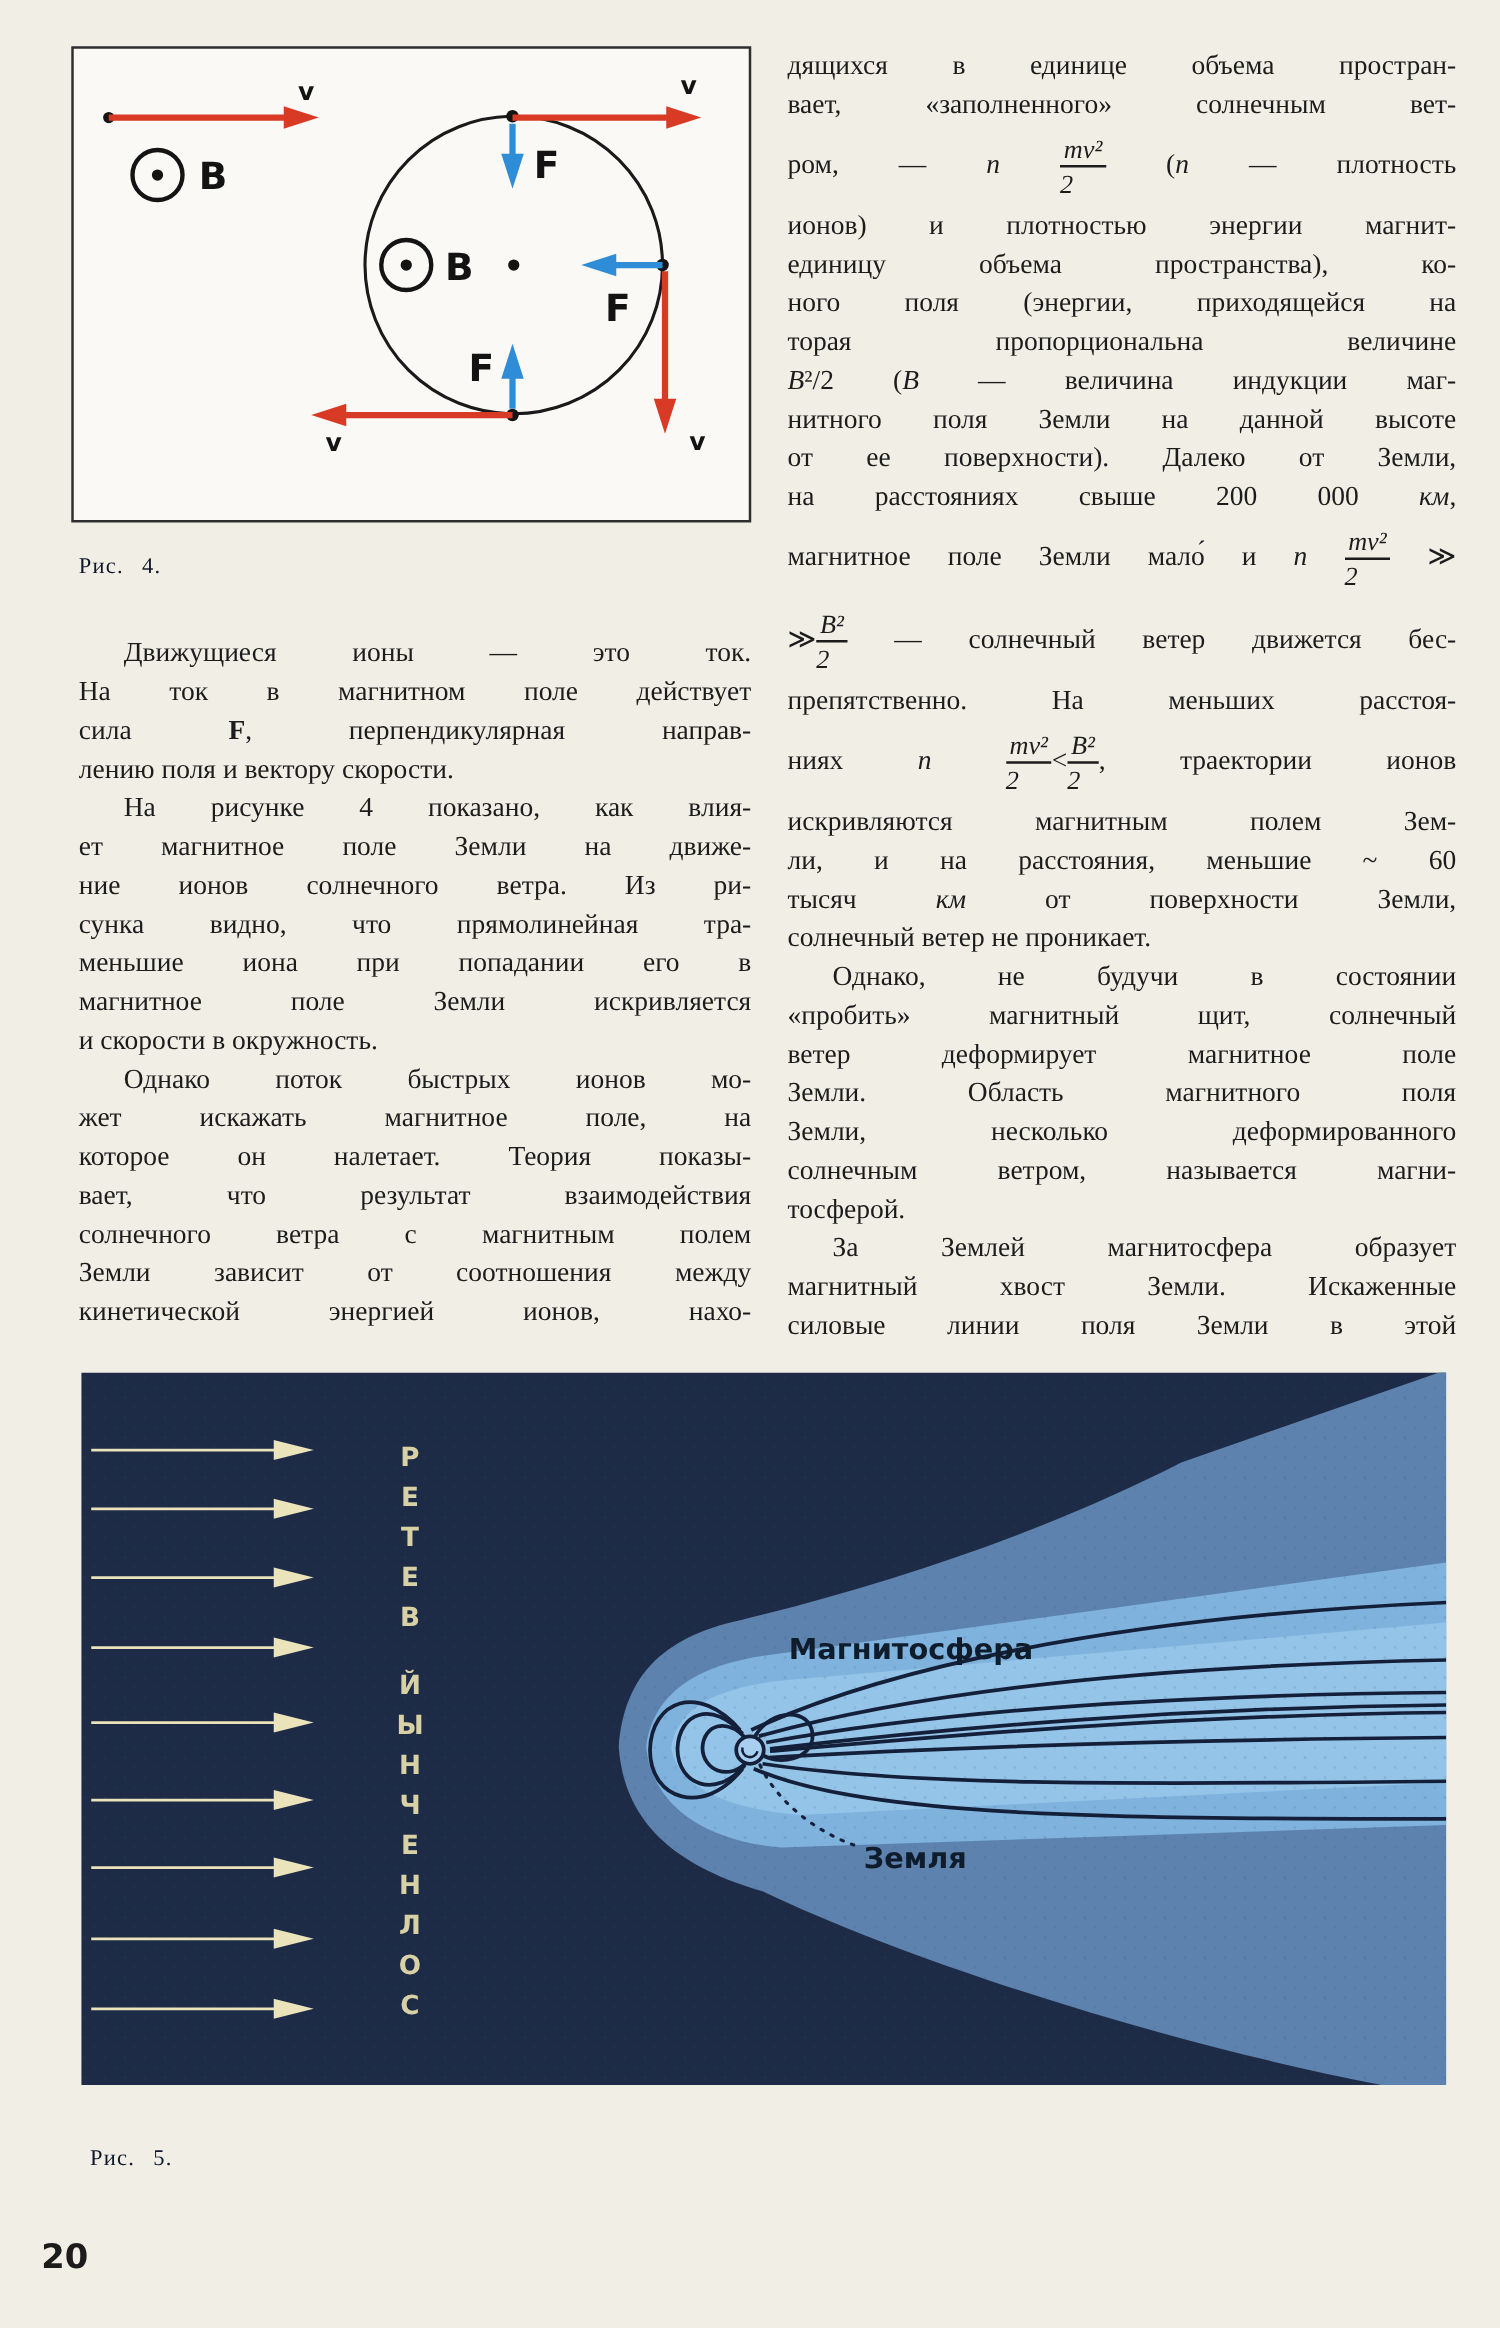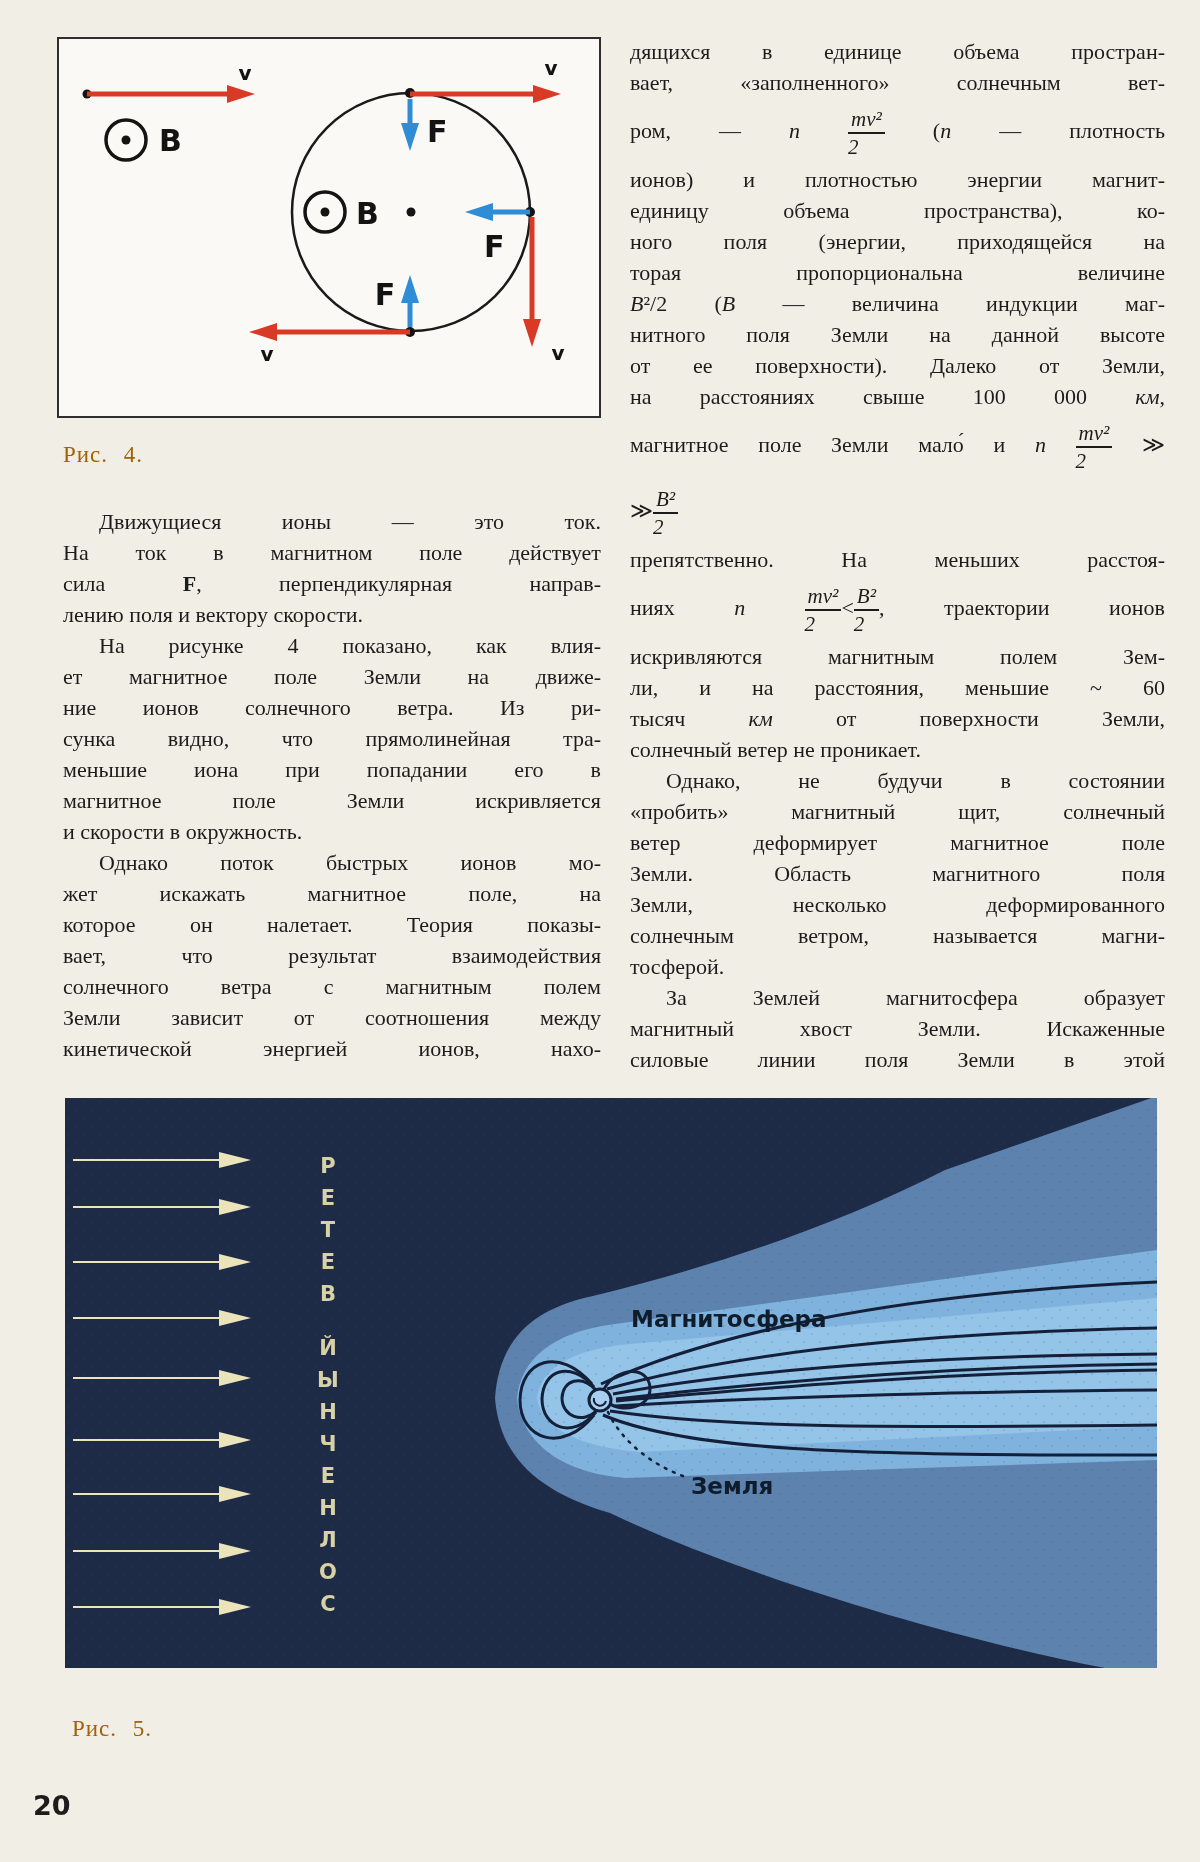--- a/index.html
+++ b/index.html
@@ -4,21 +4,21 @@
 <style>
   html,body{margin:0;padding:0;background:#d8d5cc;}
   .page{position:relative;width:1200px;height:1862px;background:#f1eee6;
         font-family:"Liberation Serif",serif;color:#1c1c1c;overflow:hidden;}
   
   .fig4{position:absolute;left:57px;top:37px;width:544px;height:381px;
         background:#faf9f5;border:2px solid #2e2e2e;box-sizing:border-box;}
   .fig4 svg{display:block;}
   .flab{font-family:"DejaVu Sans",sans-serif;font-weight:bold;fill:#131313;}
   
-  .caption{position:absolute;font-size:23px;letter-spacing:1px;word-spacing:9px;color:#a16207;}
+  .caption{position:absolute;font-size:18px;letter-spacing:1px;word-spacing:9px;color:#0f172a;}
   .pagenum{position:absolute;left:33px;top:1790px;
            font-family:"DejaVu Sans",sans-serif;font-weight:bold;font-size:27px;}
   
   .col{position:absolute;font-size:22px;}
   .line{height:31px;line-height:31px;text-align:justify;text-align-last:justify;}
   .line.tall{height:66px;line-height:66px;}
   .line.end{text-align-last:left;}
   .line.ind{text-indent:36px;}
   .it{font-style:italic;}
   .bd{font-weight:bold;}
@@ -112,23 +112,23 @@
       <div class="line"><span>дящихся в единице объема простран-</span></div>
       <div class="line"><span>вает, «заполненного» солнечным вет-</span></div>
       <div class="line tall"><span>ром, — </span><span class="it">n</span><span> </span><span class="frac"><span class="fn">mv²</span><span class="fd">2</span></span><span> (</span><span class="it">n</span><span> — плотность</span></div>
       <div class="line"><span>ионов) и плотностью энергии магнит-</span></div>
       <div class="line"><span>единицу объема пространства), ко-</span></div>
       <div class="line"><span>ного поля (энергии, приходящейся на</span></div>
       <div class="line"><span>торая пропорциональна величине</span></div>
       <div class="line"><span class="it">B</span><span>²/2 (</span><span class="it">B</span><span> — величина индукции маг-</span></div>
       <div class="line"><span>нитного поля Земли на данной высоте</span></div>
       <div class="line"><span>от ее поверхности). Далеко от Земли,</span></div>
-      <div class="line"><span>на расстояниях свыше 100 000 </span><span class="it">км</span><span>,</span></div>
+      <div class="line"><span>на расстояниях свыше 200 000 </span><span class="it">км</span><span>,</span></div>
       <div class="line tall"><span>магнитное поле Земли мало́ и </span><span class="it">n</span><span> </span><span class="frac"><span class="fn">mv²</span><span class="fd">2</span></span><span> ≫</span></div>
-      <div class="line tall"><span>≫</span><span class="frac"><span class="fn">B²</span><span class="fd">2</span></span></div>
+      <div class="line tall"><span>≫</span><span class="frac"><span class="fn">B²</span><span class="fd">2</span></span><span> — солнечный ветер движется бес-</span></div>
       <div class="line"><span>препятственно. На меньших расстоя-</span></div>
       <div class="line tall"><span>ниях </span><span class="it">n</span><span> </span><span class="frac"><span class="fn">mv²</span><span class="fd">2</span></span><span>&lt;</span><span class="frac"><span class="fn">B²</span><span class="fd">2</span></span><span>, траектории ионов</span></div>
       <div class="line"><span>искривляются магнитным полем Зем-</span></div>
       <div class="line"><span>ли, и на расстояния, меньшие ~ 60</span></div>
       <div class="line"><span>тысяч </span><span class="it">км</span><span> от поверхности Земли,</span></div>
       <div class="line end"><span>солнечный ветер не проникает.</span></div>
       <div class="line ind"><span>Однако, не будучи в состоянии</span></div>
       <div class="line"><span>«пробить» магнитный щит, солнечный</span></div>
       <div class="line"><span>ветер деформирует магнитное поле</span></div>
       <div class="line"><span>Земли. Область магнитного поля</span></div>

